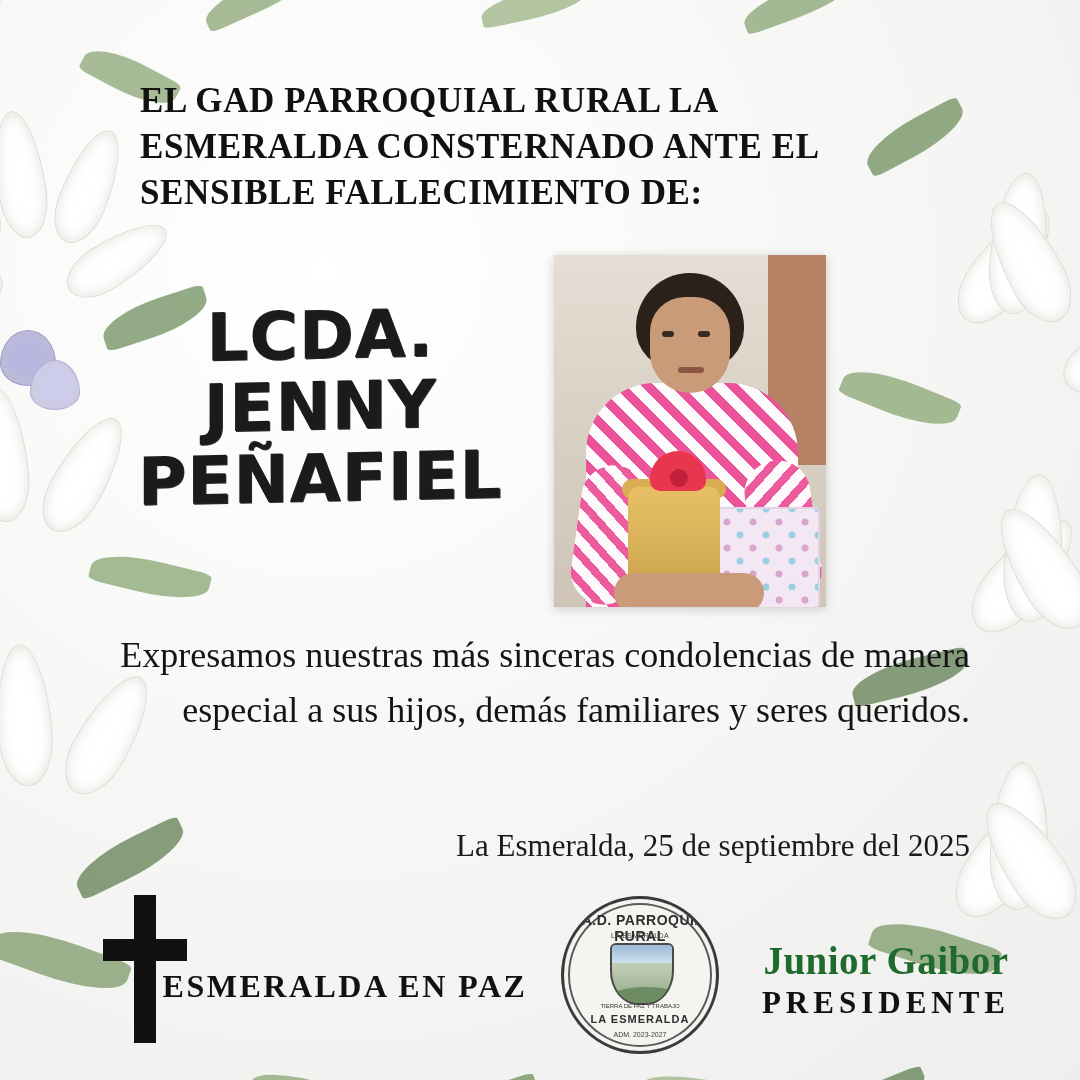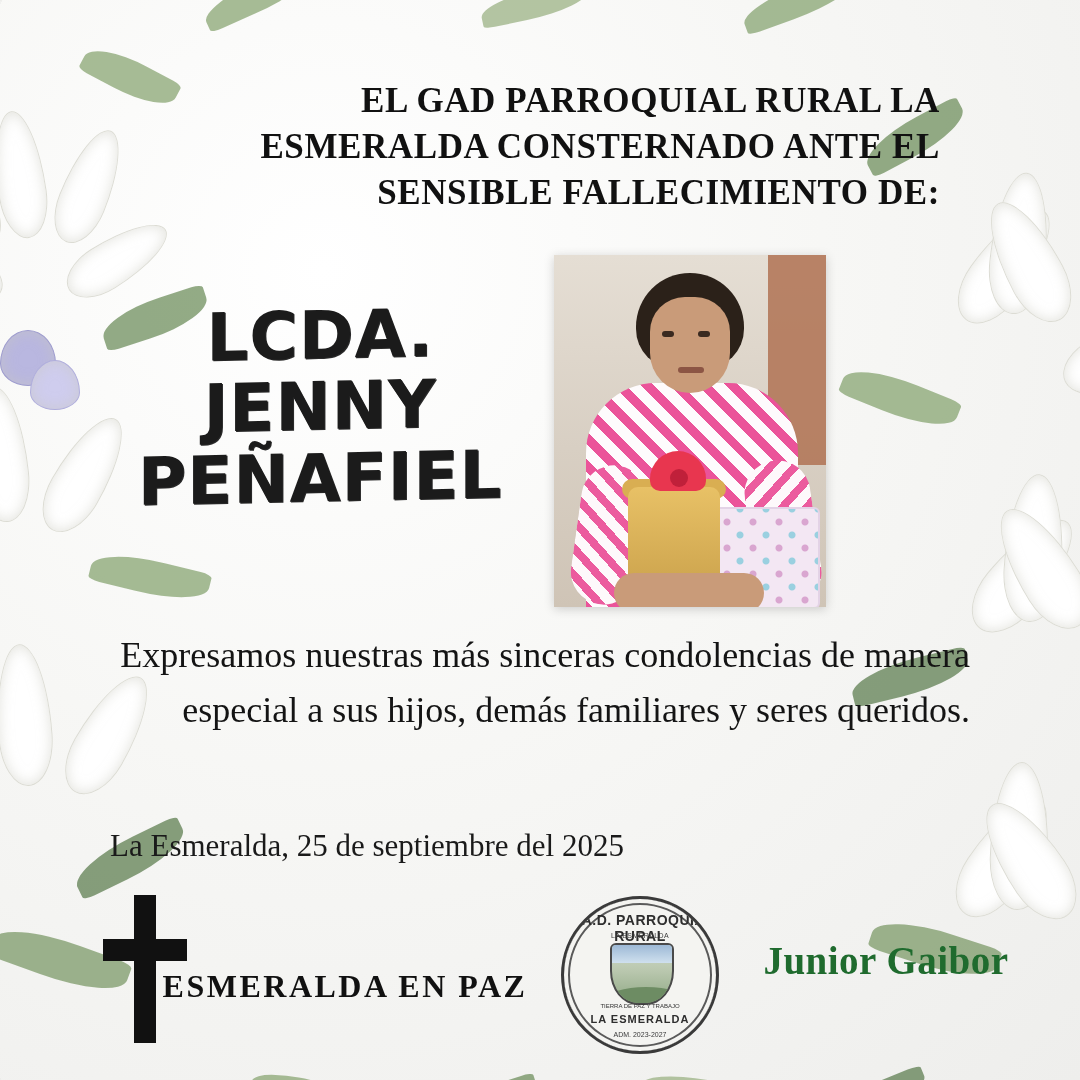--- a/index.html
+++ b/index.html
@@ -71,21 +71,21 @@
     position: absolute;
     inset: 0;
     z-index: 5;
   }
 
   #headline {
     position: absolute;
     top: 78px;
     left: 140px;
     width: 800px;
-    text-align: right;
+    text-align: left;
     font-family: "Liberation Serif", serif;
     font-weight: bold;
     font-size: 35px;
     line-height: 1.32;
     letter-spacing: .6px;
     color: #111111;
   }
 
   #deceased-name {
     position: absolute;
@@ -152,21 +152,21 @@
     font-size: 36px;
     line-height: 1.52;
     color: #141414;
   }
 
   #place-date {
     position: absolute;
     top: 828px;
     left: 110px;
     width: 860px;
-    text-align: left;
+    text-align: right;
     font-family: "Liberation Serif", serif;
     font-size: 31px;
     color: #1a1a1a;
   }
 
   
   #cross {
     position: absolute;
     left: 103px;
     top: 895px;
@@ -379,16 +379,17 @@
       <div class="ring-text-top">G.A.D. PARROQUIAL RURAL</div>
       <div class="inner-name">LA ESMERALDA</div>
       <div class="shield"></div>
       <div class="motto">TIERRA DE PAZ Y TRABAJO</div>
       <div class="sub">ADM. 2023-2027</div>
       <div class="ring-text-bottom">LA ESMERALDA</div>
     </div>
 
     <div id="signature">
       <div id="sig-name">Junior  Gaibor</div>
+      <div id="sig-role">PRESIDENTE</div>
     </div>
 
   </div>
 </div>
 
 </body></html>

